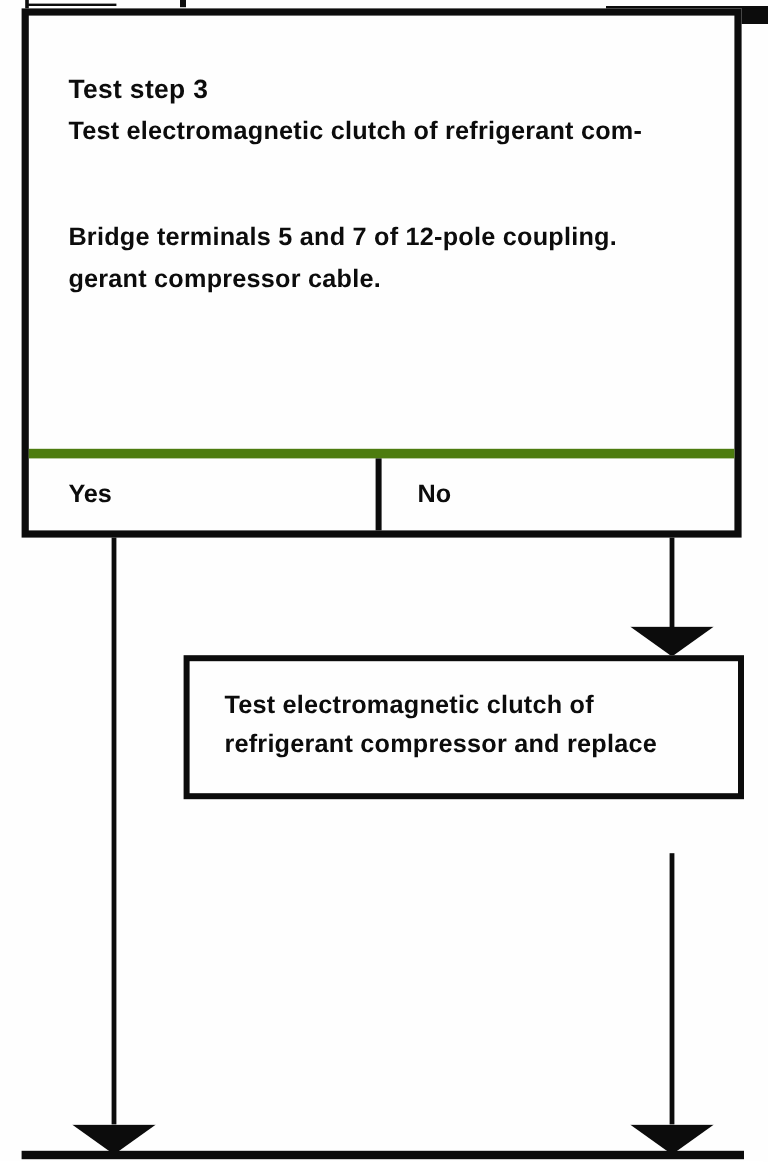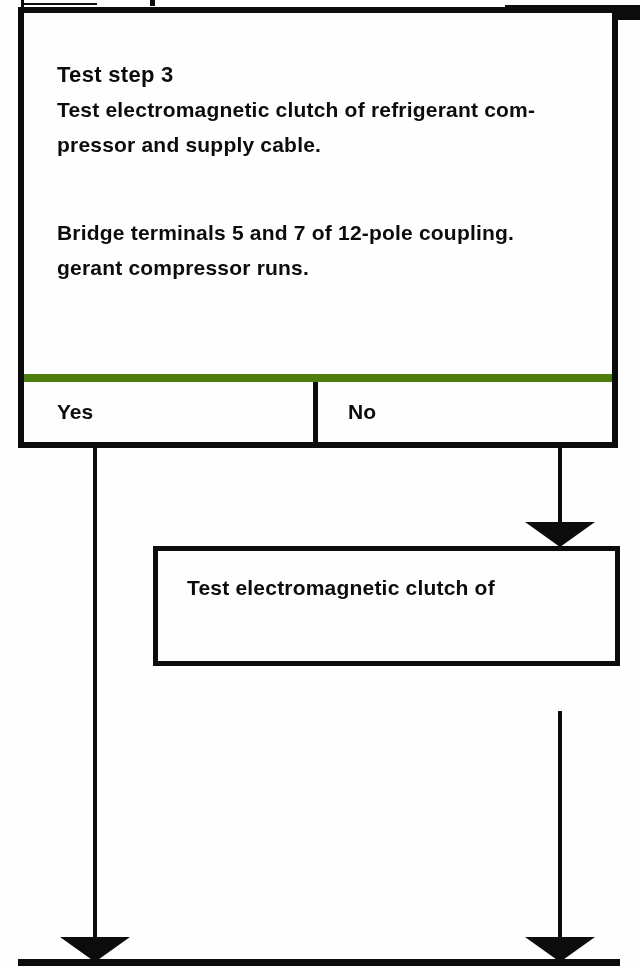--- a/index.html
+++ b/index.html
@@ -120,45 +120,45 @@
   <div class="artifact" id="art-hair1"></div>
   <div class="artifact" id="art-tick2"></div>
   <div class="artifact" id="art-smudge1"></div>
   <div class="artifact" id="art-blob1"></div>
 
   <div class="main-box">
     <div class="box-content">
       <div class="para1">
         <div class="step-title">Test step 3</div>
         <div>Test electromagnetic clutch of refrigerant com-</div>
-        <div>pressor and supply cable.</div>
       </div>
       <div class="para2">
         <div>Bridge terminals 5 and 7 of 12-pole coupling.</div>
-        <div>gerant compressor runs.</div>
+        <div>gerant compressor cable.</div>
       </div>
     </div>
     <div class="decision-row">
       <div class="cell yes-cell">
         <span>Yes</span>
       </div>
       <div class="cell no-cell">
         <span>No</span>
       </div>
     </div>
   </div>
 
   <div class="vline" id="yes-line"></div>
   <div class="arrowhead" id="yes-arrow-end"></div>
 
   <div class="vline" id="no-line-1"></div>
   <div class="arrowhead" id="no-arrow-action"></div>
 
   <div class="action-box">
     <div>Test electromagnetic clutch of</div>
+    <div>refrigerant compressor and replace</div>
   </div>
 
   <div class="vline" id="no-line-2"></div>
   <div class="arrowhead" id="no-arrow-end"></div>
 
   <div class="baseline"></div>
 
 </div>
 
 </body></html>

